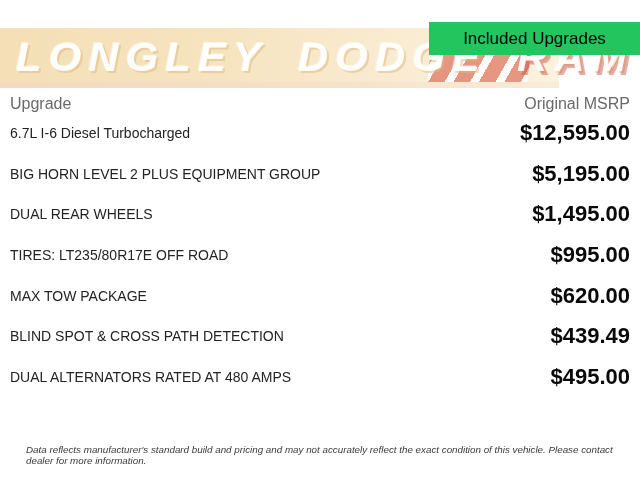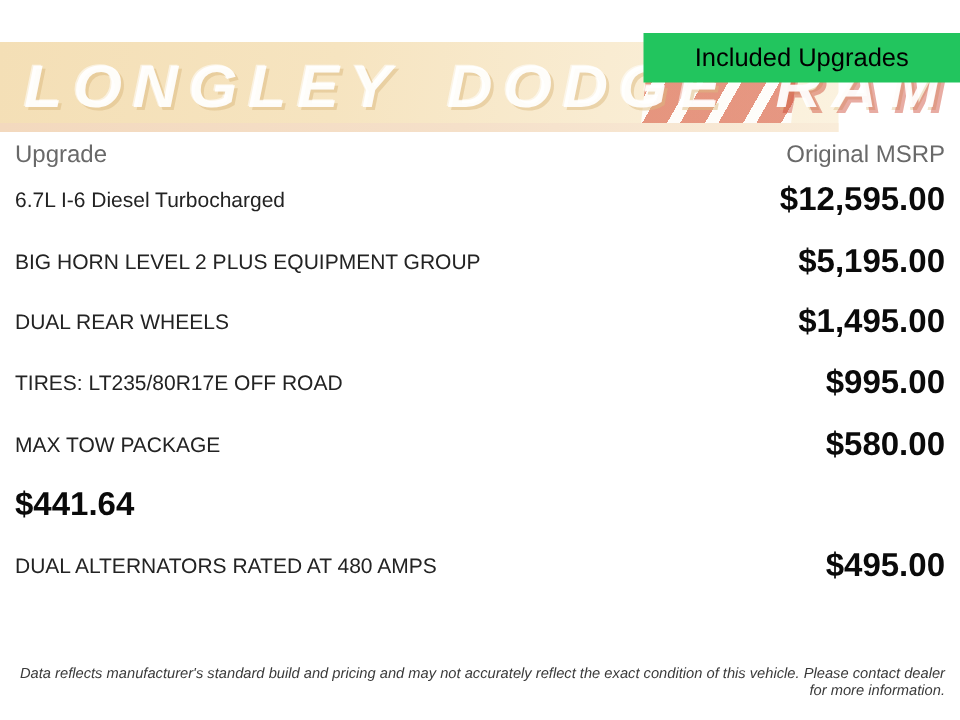--- a/index.html
+++ b/index.html
@@ -52,22 +52,22 @@
     display:flex; justify-content:space-between;
     font-size:16px; color:#696969;
   }
   .rows { position:absolute; top:113px; left:10px; right:10px; }
   .row { height:40.6px; display:flex; justify-content:space-between; align-items:center; }
   .row .label { font-size:14px; color:#232323; }
   .row .price { font-size:22px; font-weight:bold; color:#0a0a0a; }
 
   
   .footer {
-    position:absolute; top:444px; left:10px; right:10px;
-    font-size:9.8px; font-style:italic; color:#3a3a3a;text-align:right;
+    position:absolute; top:444px; left:26px; right:10px;
+    font-size:9.8px; font-style:italic; color:#3a3a3a;
   }
 </style>
 </head>
 <body>
 
 <div class="page">
 
   <div class="banner">
     <div class="slash"></div>
     <div class="slash-dash"></div>
@@ -99,24 +99,25 @@
       <div class="row">
         <span class="label">DUAL REAR WHEELS</span>
         <span class="price">$1,495.00</span>
       </div>
       <div class="row">
         <span class="label">TIRES: LT235/80R17E OFF ROAD</span>
         <span class="price">$995.00</span>
       </div>
       <div class="row">
         <span class="label">MAX TOW PACKAGE</span>
-        <span class="price">$580.00</span>
+        <span class="price">$620.00</span>
       </div>
       <div class="row">
-        <span class="price">$441.64</span>
+        <span class="label">BLIND SPOT &amp; CROSS PATH DETECTION</span>
+        <span class="price">$439.49</span>
       </div>
       <div class="row">
         <span class="label">DUAL ALTERNATORS RATED AT 480 AMPS</span>
         <span class="price">$495.00</span>
       </div>
     </div>
 
   <div class="footer">Data reflects manufacturer's standard build and pricing and may not accurately reflect the exact condition of this vehicle. Please contact dealer for more information.</div>
 
 </div>

